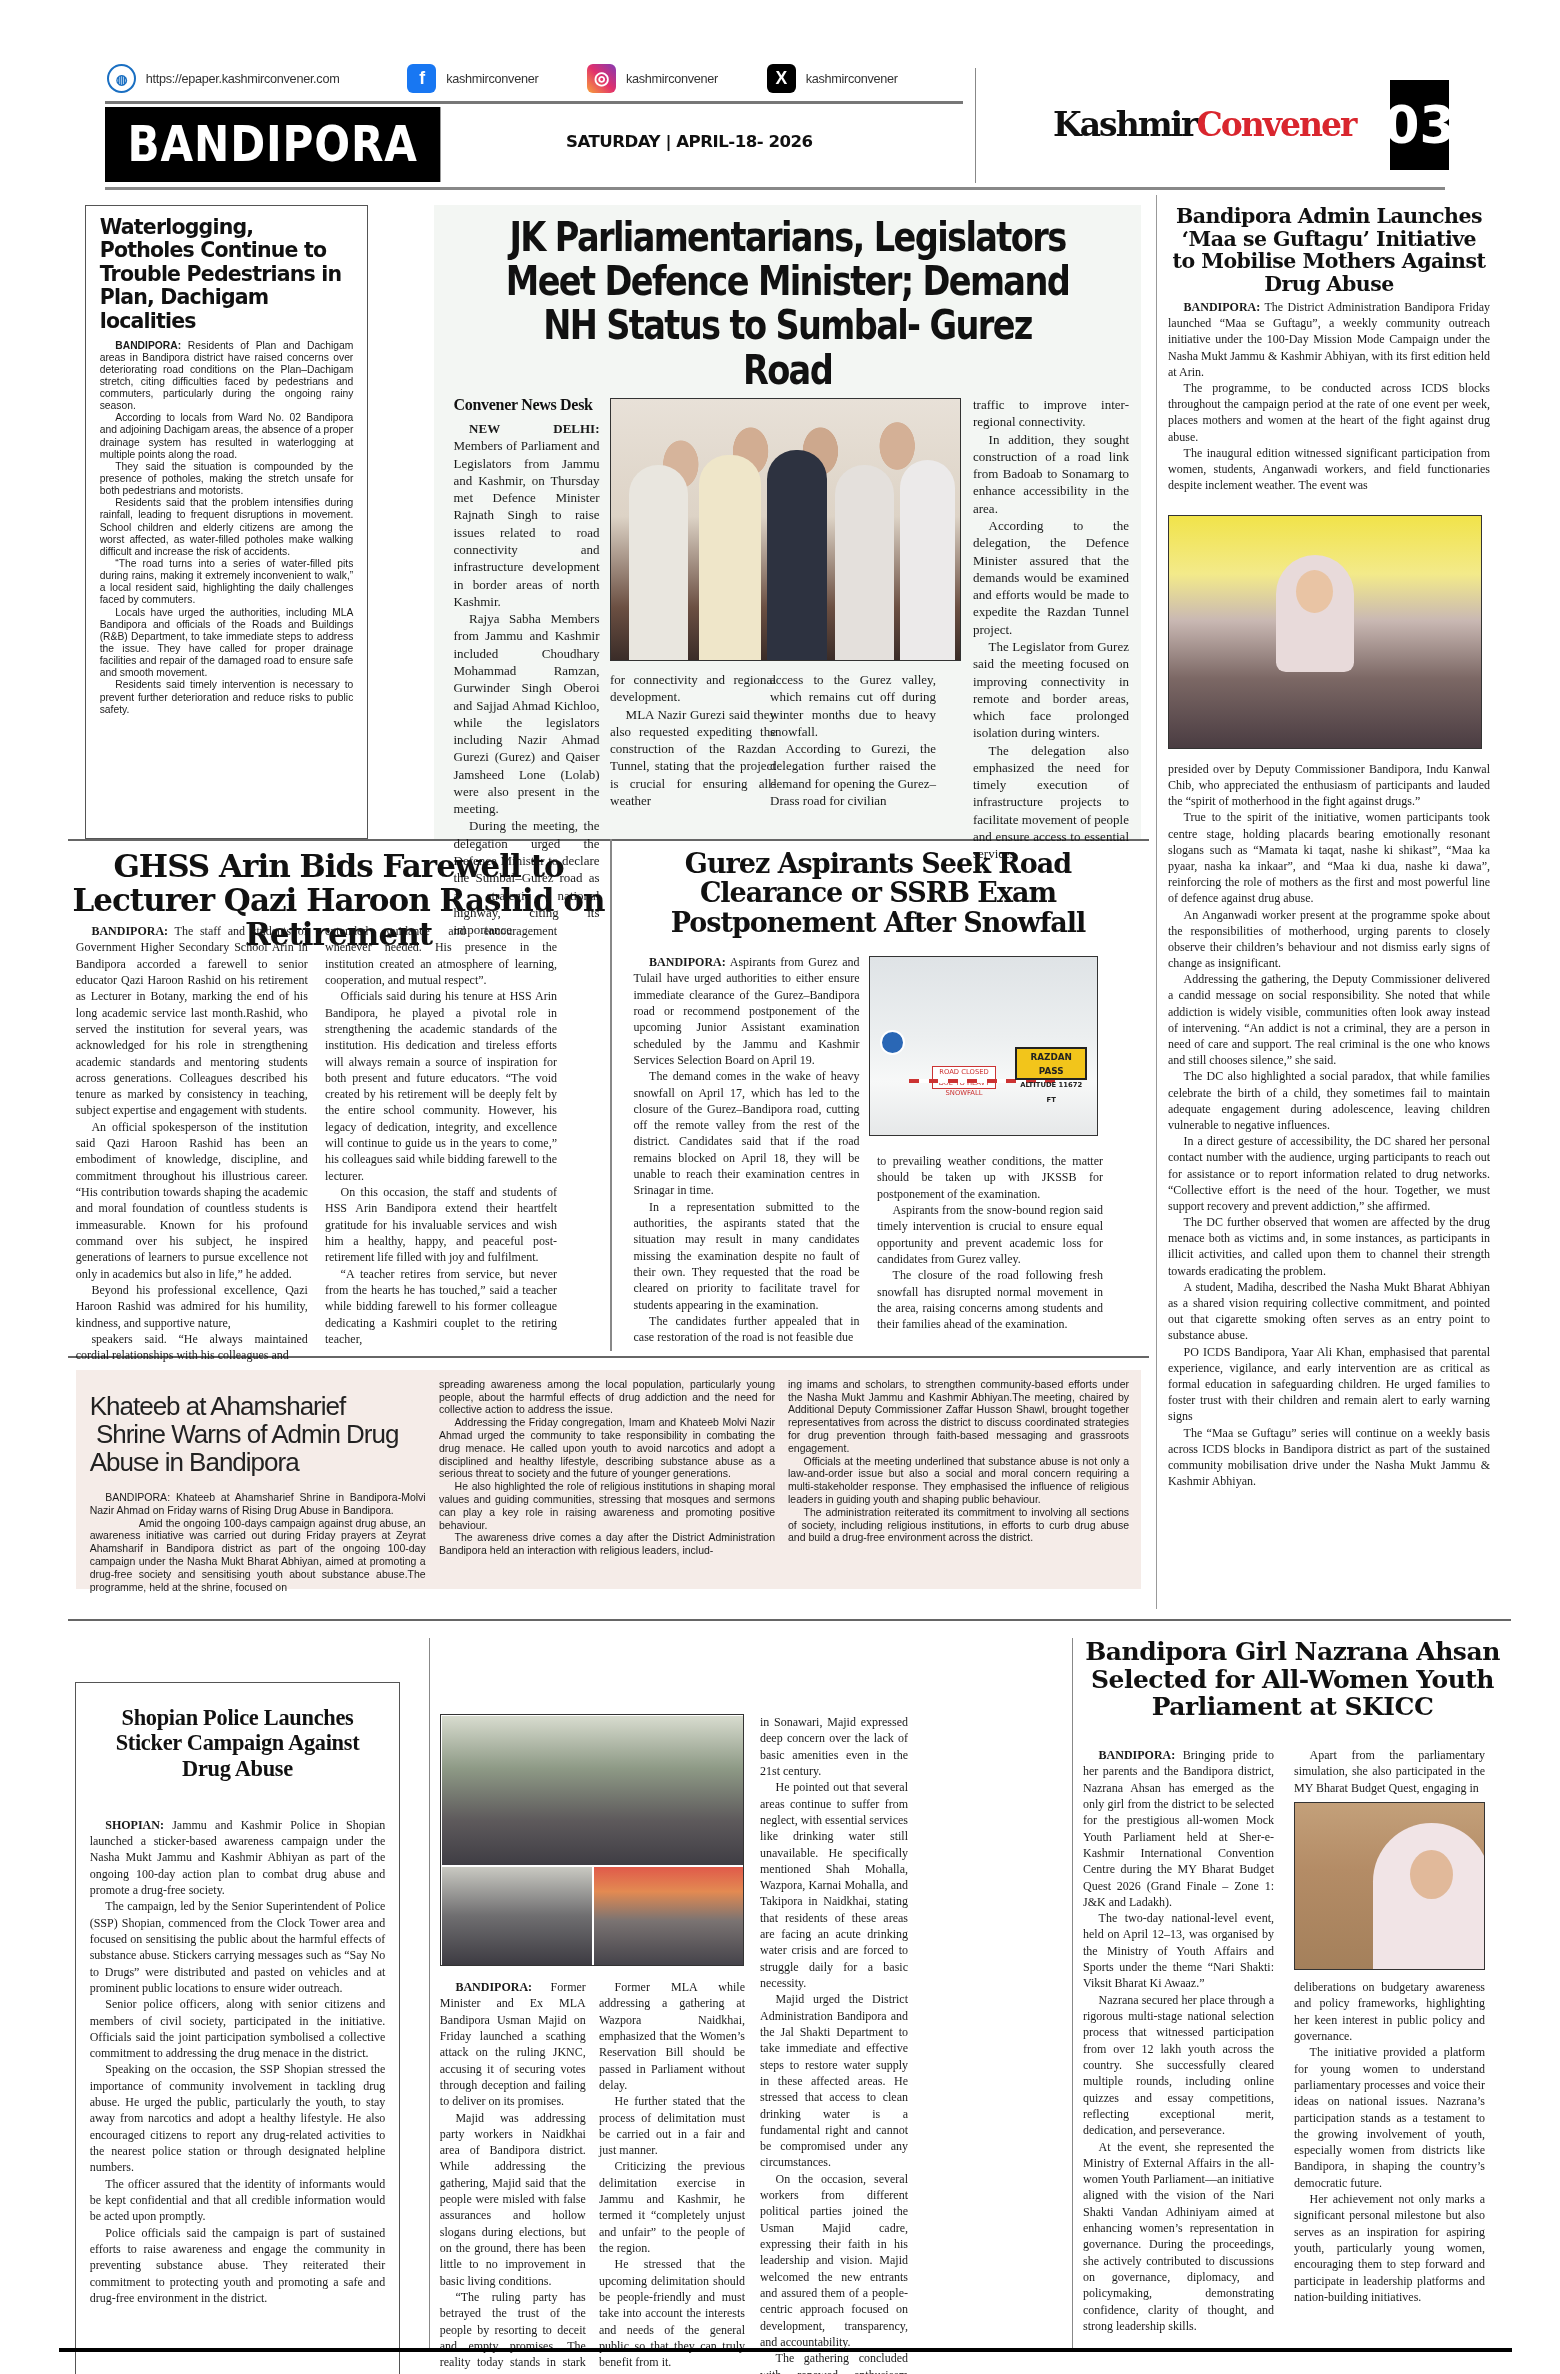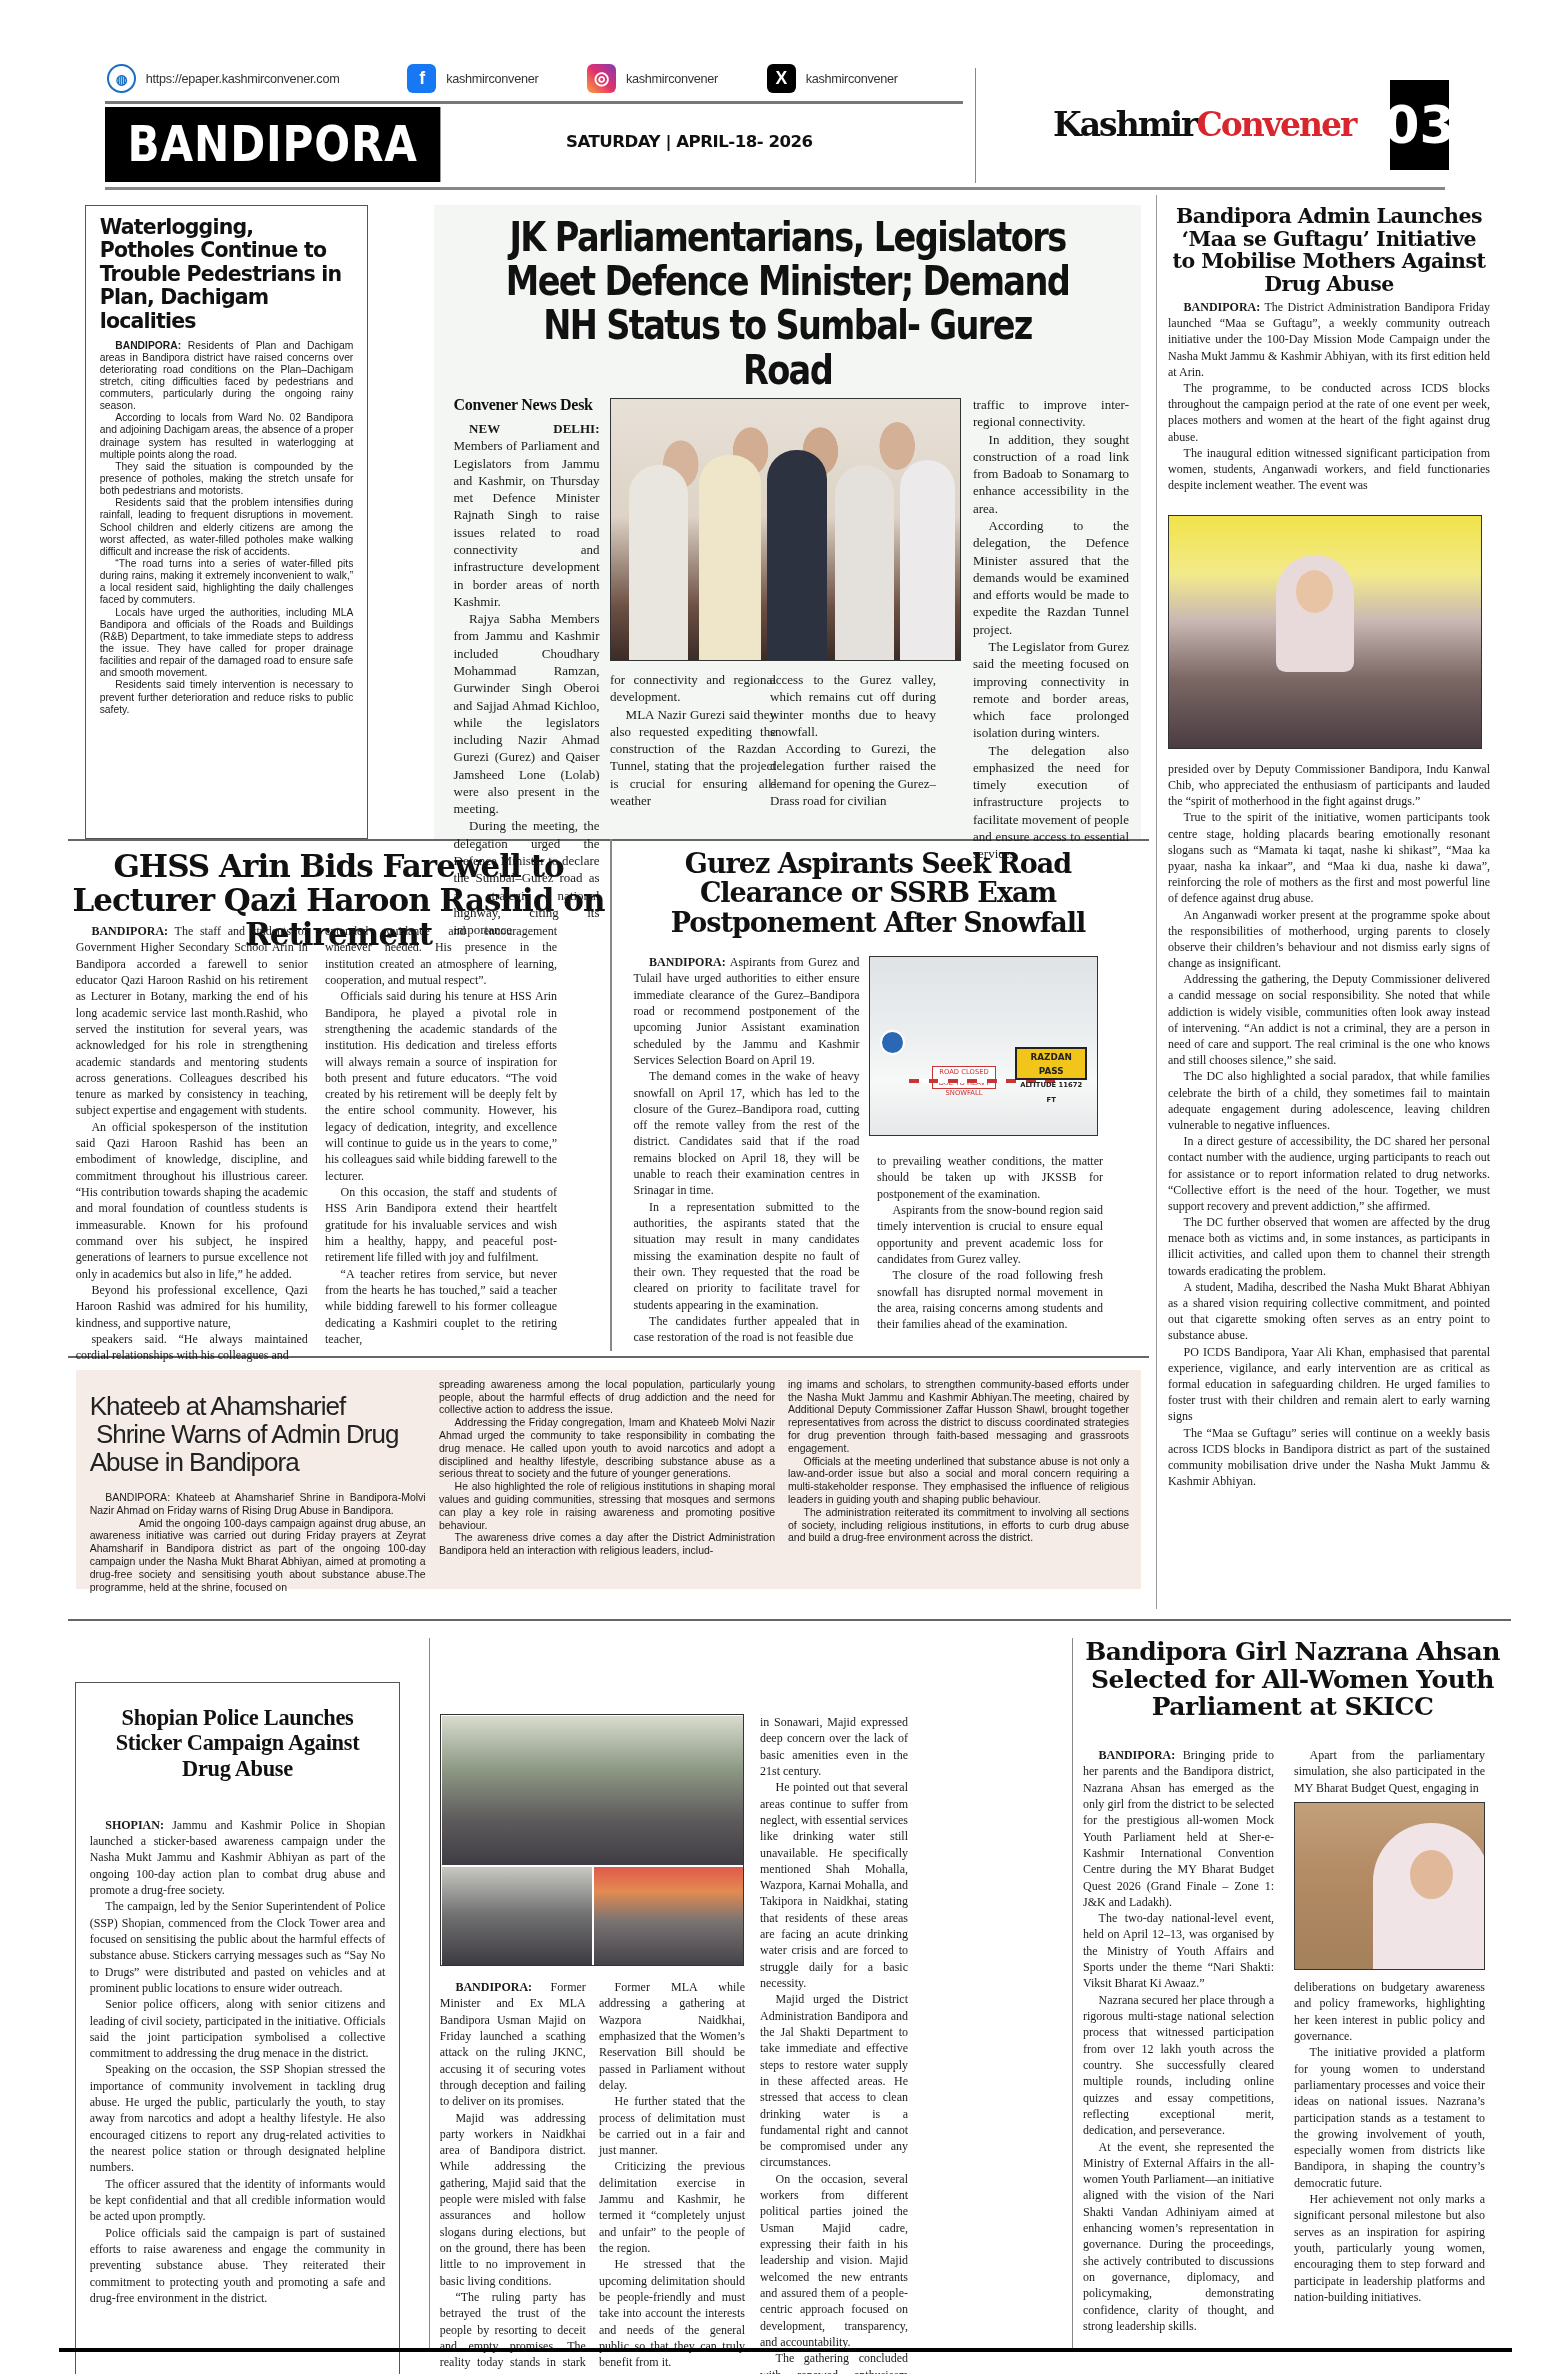--- a/index.html
+++ b/index.html
@@ -267,21 +267,21 @@
     <p>Officials at the meeting underlined that substance abuse is not only a law-and-order issue but also a social and moral concern requiring a multi-stakeholder response. They emphasised the influence of religious leaders in guiding youth and shaping public behaviour.</p>
     <p>The administration reiterated its commitment to involving all sections of society, including religious institutions, in efforts to curb drug abuse and build a drug-free environment across the district.</p>
   </div>
 </div>
 
 <div class="abs a7">
   <div class="hl" style="margin:21.5px 15.6px 0;"><b>Shopian Police Launches Sticker Campaign Against Drug Abuse</b></div>
   <div class="body" style="margin:35px 13.7px 0 13.7px;">
     <p><b>SHOPIAN:</b> <span>Jammu and Kashmir Police in Shopian launched a sticker-based awareness campaign under the Nasha Mukt Jammu and Kashmir Abhiyan as part of the ongoing 100-day action plan to combat drug abuse and promote a drug-free society.</span></p>
     <p>The campaign, led by the Senior Superintendent of Police (SSP) Shopian, commenced from the Clock Tower area and focused on sensitising the public about the harmful effects of substance abuse. Stickers carrying messages such as “Say No to Drugs” were distributed and pasted on vehicles and at prominent public locations to ensure wider outreach.</p>
-    <p>Senior police officers, along with senior citizens and leading of civil society, participated in the initiative. Officials said the joint participation symbolised a collective commitment to addressing the drug menace in the district.</p>
+    <p>Senior police officers, along with senior citizens and members of civil society, participated in the initiative. Officials said the joint participation symbolised a collective commitment to addressing the drug menace in the district.</p>
     <p>Speaking on the occasion, the SSP Shopian stressed the importance of community involvement in tackling drug abuse. He urged the public, particularly the youth, to stay away from narcotics and adopt a healthy lifestyle. He also encouraged citizens to report any drug-related activities to the nearest police station or through designated helpline numbers.</p>
     <p>The officer assured that the identity of informants would be kept confidential and that all credible information would be acted upon promptly.</p>
     <p>Police officials said the campaign is part of sustained efforts to raise awareness and engage the community in preventing substance abuse. They reiterated their commitment to protecting youth and promoting a safe and drug-free environment in the district.</p>
   </div>
 </div>
 
 <div class="abs a8">
   <div class="photo ph-crowd" style="top:76px;left:9.8px;width:304px;height:252px;">
     <div class="tile" style="left:0;top:0;width:304px;height:151px;background:linear-gradient(180deg,#d8dccf 0%,#8e9a86 35%,#5e5a5c 70%,#3f3d44 100%);"></div>
     <div class="tile" style="left:0;top:151px;width:152px;height:100px;background:linear-gradient(180deg,#c9c9c2 0%,#6f6e70 50%,#3d3b42 100%);"></div>

